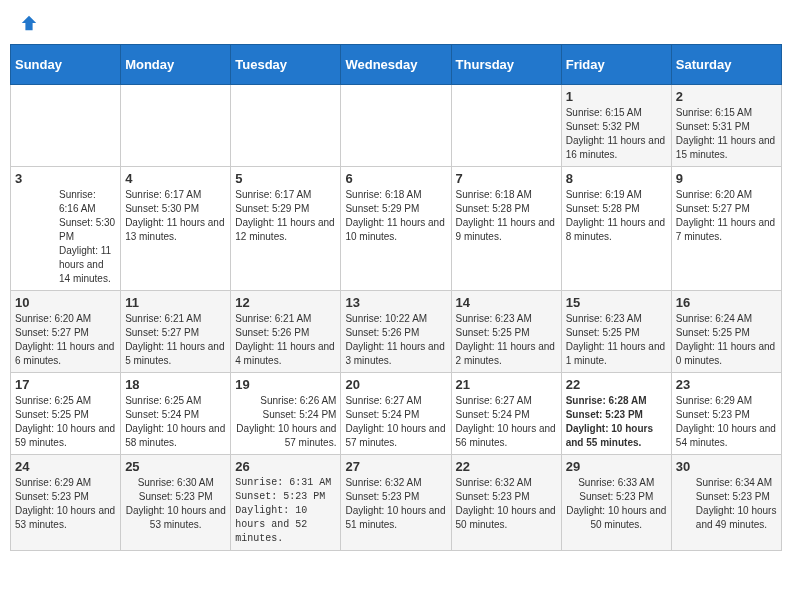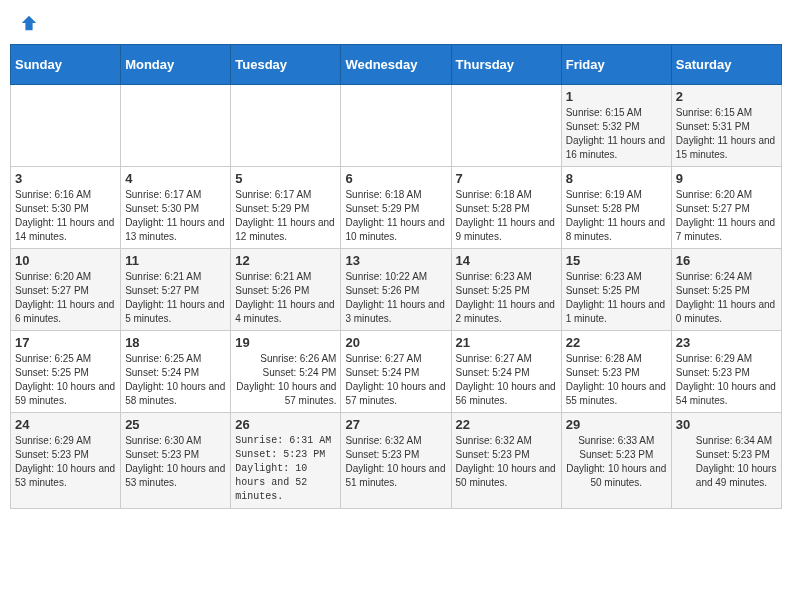--- a/index.html
+++ b/index.html
@@ -145,21 +145,21 @@
         <td>
           <span class="day-number">2</span>
           <div class="day-info" style="white-space: pre-line;">Sunrise: 6:15 AM
 Sunset: 5:31 PM
 Daylight: 11 hours and 15 minutes.</div>
         </td>
       </tr>
       <tr>
         <td>
           <span class="day-number">3</span>
-          <div class="day-info" style="white-space: pre-line;">Sunrise: 6:16 AM
+          <div class="day-info" style="white-space: pre-line; margin-left: 44px;">Sunrise: 6:16 AM
 Sunset: 5:30 PM
 Daylight: 11 hours and 14 minutes.</div>
         </td>
         <td>
           <span class="day-number">4</span>
           <div class="day-info" style="white-space: pre-line;">Sunrise: 6:17 AM
 Sunset: 5:30 PM
 Daylight: 11 hours and 13 minutes.</div>
         </td>
         <td>
@@ -263,41 +263,41 @@
 Daylight: 10 hours and 57 minutes.</div>
         </td>
         <td>
           <span class="day-number">21</span>
           <div class="day-info" style="white-space: pre-line;">Sunrise: 6:27 AM
 Sunset: 5:24 PM
 Daylight: 10 hours and 56 minutes.</div>
         </td>
         <td>
           <span class="day-number">22</span>
-          <div class="day-info" style="white-space: pre-line;">Sunrise: 6:28 AM
+          <div class="day-info" style="white-space: pre-line; font-weight: bold;">Sunrise: 6:28 AM
 Sunset: 5:23 PM
 Daylight: 10 hours and 55 minutes.</div>
         </td>
         <td>
           <span class="day-number">23</span>
           <div class="day-info" style="white-space: pre-line;">Sunrise: 6:29 AM
 Sunset: 5:23 PM
 Daylight: 10 hours and 54 minutes.</div>
         </td>
       </tr>
       <tr>
         <td>
           <span class="day-number">24</span>
           <div class="day-info" style="white-space: pre-line;">Sunrise: 6:29 AM
 Sunset: 5:23 PM
 Daylight: 10 hours and 53 minutes.</div>
         </td>
         <td>
           <span class="day-number">25</span>
-          <div class="day-info" style="white-space: pre-line;">Sunrise: 6:30 AM
+          <div class="day-info" style="white-space: pre-line; text-align: center;">Sunrise: 6:30 AM
 Sunset: 5:23 PM
 Daylight: 10 hours and 53 minutes.</div>
         </td>
         <td>
           <span class="day-number">26</span>
           <div class="day-info" style="white-space: pre-line; font-family: Liberation Mono, monospace;">Sunrise: 6:31 AM
 Sunset: 5:23 PM
 Daylight: 10 hours and 52 minutes.</div>
         </td>
         <td>

